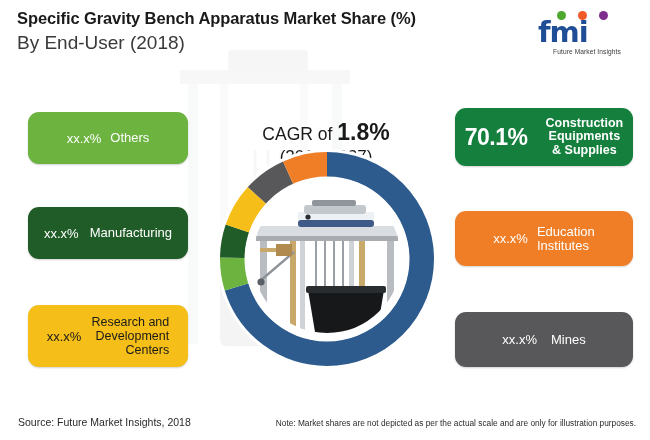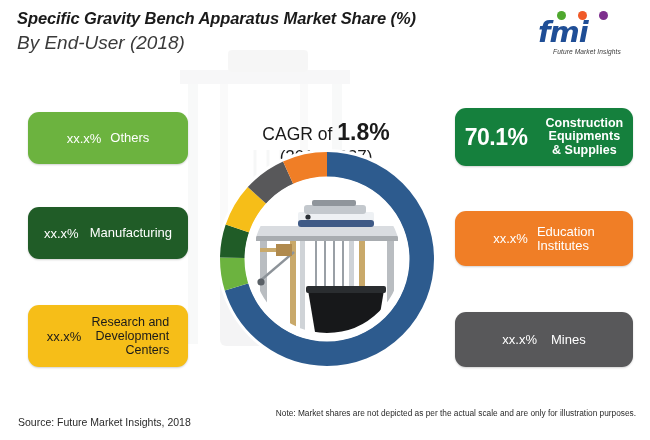--- a/index.html
+++ b/index.html
@@ -25,21 +25,21 @@
     height: 360px;
     opacity: 0.10;
     filter: grayscale(60%);
     pointer-events: none;
   }
 
   
   #header {
     position: absolute;
     left: 0; top: 0;
-    width: 650px; height: 64px; font-style: italic;
+    width: 650px; height: 64px;
   }
   #title {
     position: absolute;
     left: 17px; top: 9px;
     font-size: 16.5px;
     font-weight: bold;
     color: #1a1a1a;
     letter-spacing: -0.1px;
     white-space: nowrap;
   }
@@ -172,21 +172,21 @@
   
   #source {
     position: absolute;
     left: 18px; bottom: 12px;
     font-size: 10.5px;
     color: #2a2a2a;
     white-space: nowrap;
   }
   #note {
     position: absolute;
-    right: 14px; bottom: 22px;
+    right: 14px; bottom: 12px;
     font-size: 8.3px;
     color: #2a2a2a;
     white-space: nowrap;
   }
 </style>
 </head>
 <body>
 
 <div id="page">
 

